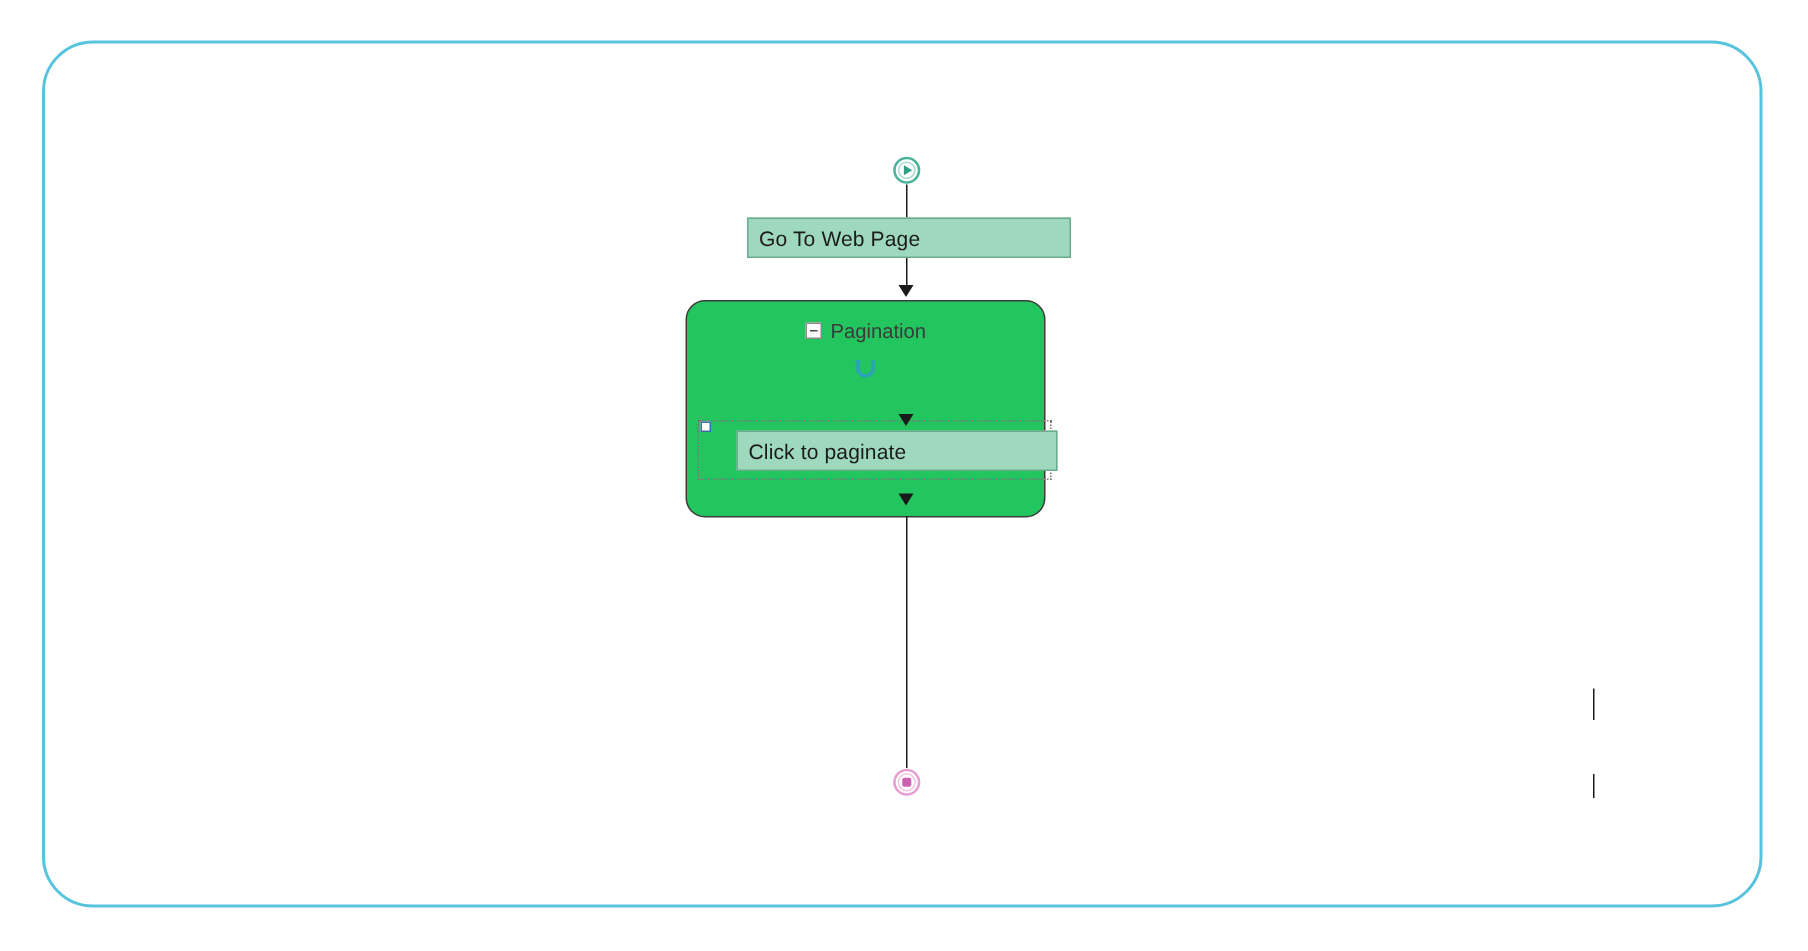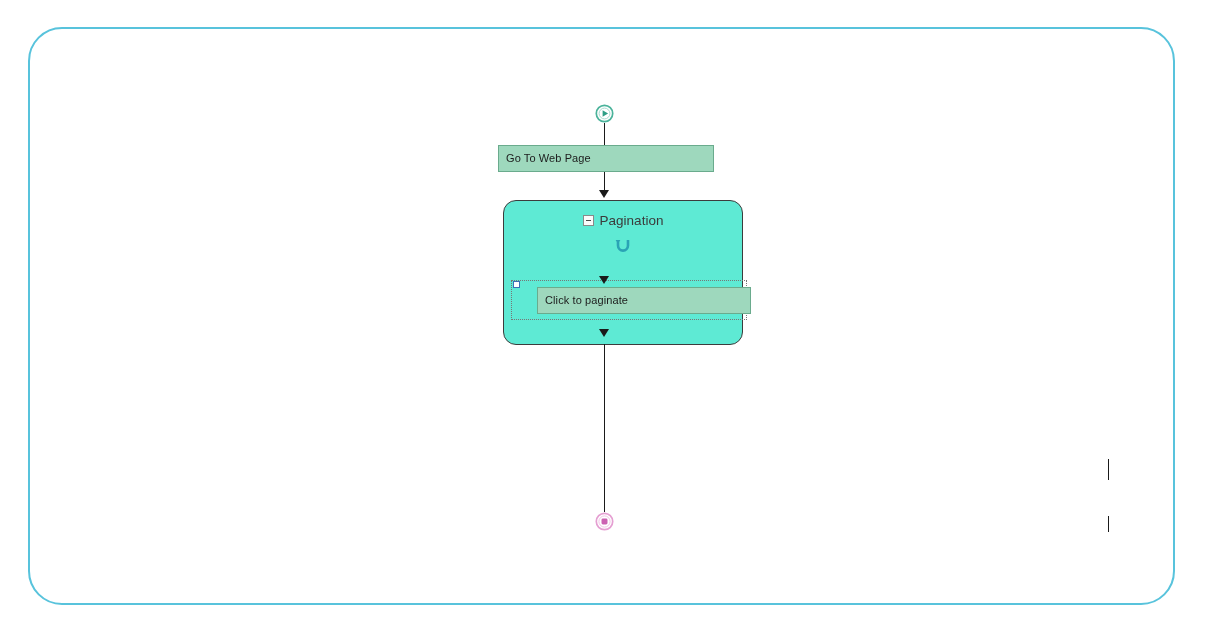--- a/index.html
+++ b/index.html
@@ -79,21 +79,21 @@
   #arrow-into-click { left: 599px; top: 276px; }
   #arrow-out-pag    { left: 599px; top: 329px; }
 
   
   .action-box {
     position: absolute;
     box-sizing: border-box;
     background: #9ed8bd;
     border: 1px solid #6aab8d;
     color: #1c1c1c;
-    font-size: 11px;
+    font-size: 14px;
     line-height: 1;
     display: flex;
     align-items: center;
     padding-left: 7px;
     letter-spacing: 0.1px;
   }
   #goto-web-page-action {
     left: 498px;
     top: 145px;
     width: 216px;
@@ -104,28 +104,28 @@
     top: 0px;
     width: 100%;
     height: 100%;
     position: relative;
     margin-left: 16px;
   }
 
   
   #pagination-container {
     position: absolute;
-    left: 503px;
+    left: 457px;
     top: 200px;
     width: 240px;
     height: 145px;
     box-sizing: border-box;
     border: 1.5px solid #3c3c3c;
     border-radius: 13px;
-    background: #5eead4;
+    background: #22c55e;
   }
 
   #pagination-header {
     position: absolute;
     left: 0;
     top: 13px;
     width: 100%;
     display: flex;
     align-items: center;
     justify-content: center;

